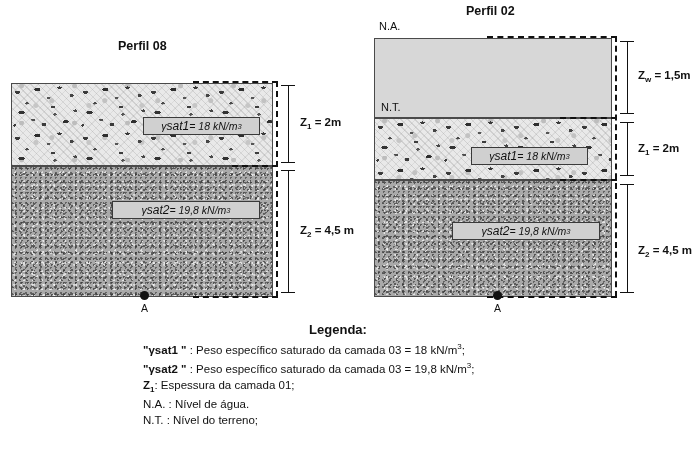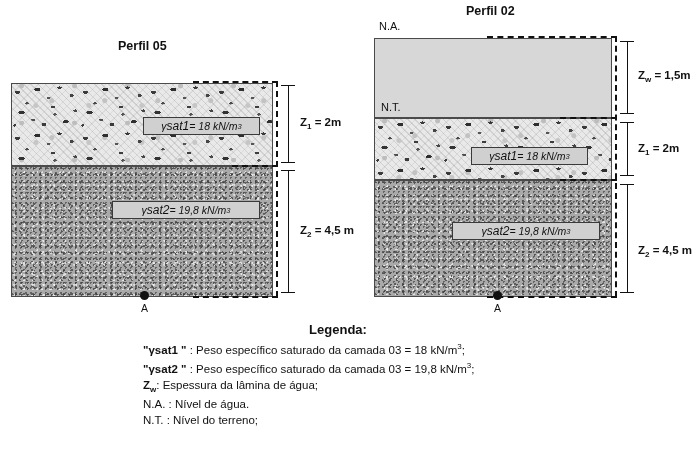--- a/index.html
+++ b/index.html
@@ -181,21 +181,21 @@
   }
   .legend-list li b { font-weight: bold; }
   .legend-list li sub { font-size: 8px; }
   .legend-list li sup { font-size: 8px; }
 </style>
 </head>
 <body>
 
 <div class="stage">
 
-  <div class="profile-title abs" style="left:118px; top:39px;">Perfil 05</div>
+  <div class="profile-title abs" style="left:118px; top:39px;">Perfil 08</div>
 
   <div class="small-label abs" style="left:26px; top:62px;margin-top:36px;">N.T. = N.A.</div>
 
   <div class="layer tex-gravel" style="left:11px; top:83px; width:262px; height:83px;"></div>
 
   <div class="layer tex-sand" style="left:11px; top:166px; width:262px; height:131px;"></div>
 
   <div class="gamma-box" style="left:143px; top:117px; width:117px; height:18px;">
     <span>γ</span>
       <sub>sat1</sub>
@@ -291,21 +291,21 @@
   <div class="legend" style="top:322px;">
     <div class="legend-title">Legenda:</div>
     <ul class="legend-list">
       <li>
         <b>"γsat1 "</b><span> : Peso específico saturado da camada 03 = 18 kN/m</span><sup>3</sup><span>;</span>
       </li>
       <li>
         <b>"γsat2 "</b><span> : Peso específico saturado da camada 03 = 19,8 kN/m</span><sup>3</sup><span>;</span>
       </li>
       <li>
-        <b>Z</b><b><sub>w</sub></b><span>: Espessura da lâmina de água;</span>
+        <b>Z</b><b><sub>1</sub></b><span>: Espessura da camada 01;</span>
       </li>
       <li>
         <span>N.A.</span><span> : Nível de água.</span>
       </li>
       <li>
         <span>N.T.</span><span> : Nível do terreno;</span>
       </li>
     </ul>
   </div>
 

